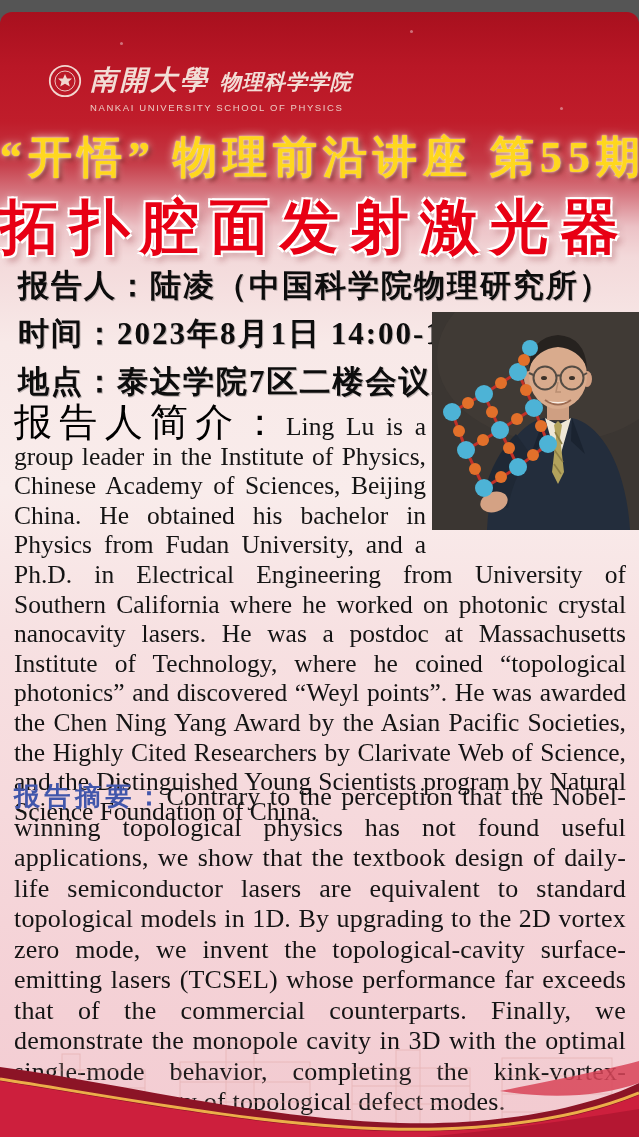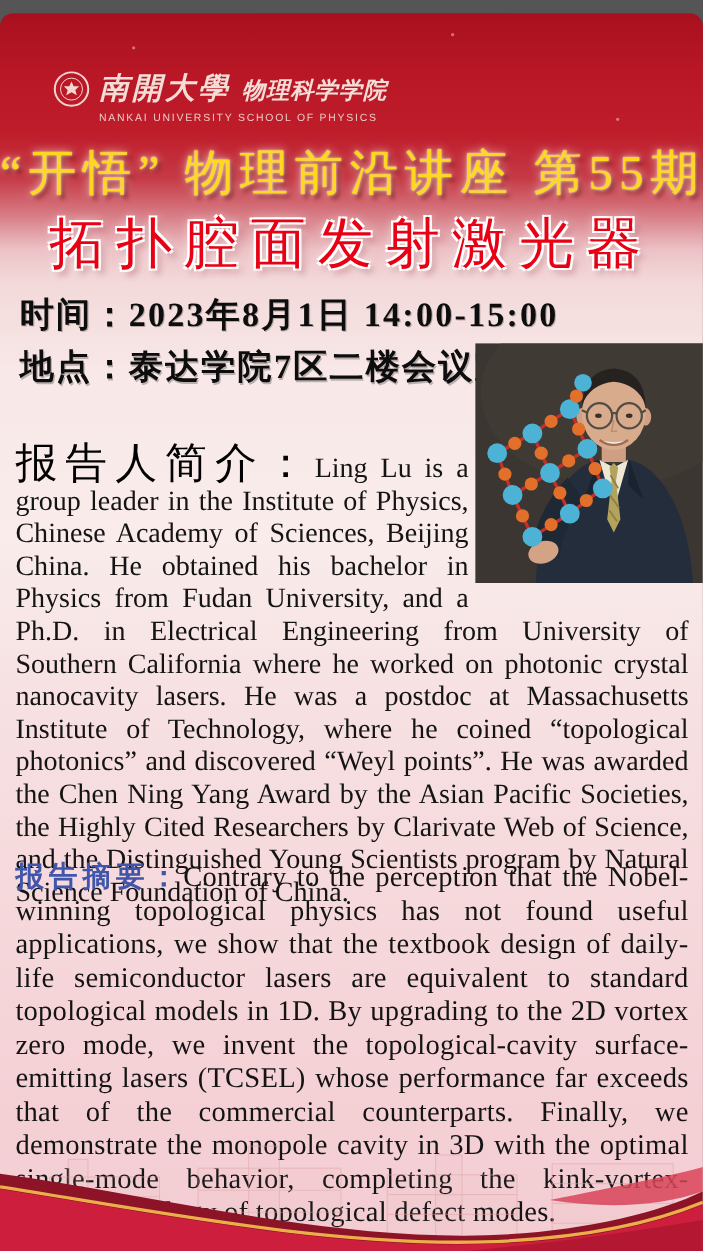--- a/index.html
+++ b/index.html
@@ -17,26 +17,26 @@
   .seal{width:34px;height:34px;margin-top:2px;}
   .brand-col{display:flex;flex-direction:column;}
   .brand-row{display:flex;align-items:baseline;gap:10px;white-space:nowrap;}
   .uni-callig{font-size:27px;font-style:italic;font-weight:700;color:#f3ddd6;letter-spacing:3px;}
   .school-cn{font-size:21px;font-weight:700;color:#f3ddd6;font-family:"Liberation Sans",sans-serif;letter-spacing:1px;font-style:italic;}
   .brand-en{font-size:9.5px;font-weight:400;color:#eccac2;letter-spacing:1.6px;margin-top:4px;font-family:"Liberation Sans",sans-serif;}
   .anniv{position:absolute;right:34px;top:57px;font-size:18px;font-weight:700;color:#ecc7bd;letter-spacing:1.5px;font-family:"Liberation Sans",sans-serif;white-space:nowrap;}
   
   .title1{
     position:absolute;left:0;right:0;top:116px;text-align:center;white-space:nowrap;
-    font-size:44px;font-weight:400;letter-spacing:6px;color:#ffd71e;
+    font-size:44px;font-weight:700;letter-spacing:6px;color:#ffd71e;
     text-shadow:0 0 2px #fff6e0,0 0 9px rgba(255,255,240,.85),3px 3px 4px rgba(110,8,14,.85);
   }
   .title2{
-    position:absolute;left:0;right:0;top:176px;text-align:center;white-space:nowrap;
-    font-size:50px;font-weight:400;letter-spacing:11px;color:#e80014;
+    position:absolute;left:0;right:0;top:176px;white-space:nowrap;
+    font-size:59px;font-weight:700;letter-spacing:11px;color:#e80014;
     text-shadow:-2px -2px 0 #fff,2px -2px 0 #fff,-2px 2px 0 #fff,2px 2px 0 #fff,0 0 10px rgba(255,255,255,.9),4px 5px 6px rgba(140,30,40,.45);
   }
   
   .info{position:absolute;left:18px;top:250px;color:#0d0d0d;}
   .info-line{font-size:31px;font-weight:700;letter-spacing:2px;line-height:48px;white-space:nowrap;text-shadow:1px 1px 0 rgba(0,0,0,.25);}
   
   .photo{position:absolute;left:432px;top:300px;width:207px;height:218px;}
   .photo svg{display:block;}
   
   .bio{position:absolute;left:14px;top:396px;width:612px;font-size:25.5px;line-height:29.6px;color:#141414;text-align:justify;}
@@ -72,20 +72,21 @@
         <span class="school-cn">物理科学学院</span>
       </div>
       <div class="brand-en">NANKAI UNIVERSITY SCHOOL OF PHYSICS</div>
     </div>
   </div>
 
   <div class="title1">“开悟” 物理前沿讲座 第55期</div>
   <div class="title2">拓扑腔面发射激光器</div>
 
   <div class="info">
+    <div class="info-line"><span>报告人：</span><span>陆凌（中国科学院物理研究所）</span></div>
     <div class="info-line"><span>时间：</span><span>2023年8月1日 14:00-15:00</span></div>
     <div class="info-line"><span>地点：</span><span>泰达学院7区二楼会议室</span></div>
   </div>
 
   <div class="photo">
     <svg viewBox="0 0 207 218" width="207" height="218">
       <rect width="207" height="218" fill="#3b3632"></rect>
       <ellipse cx="125" cy="45" rx="120" ry="85" fill="#453e38" opacity="0.55"></ellipse>
 
       <path d="M55,218 C58,152 84,112 112,106 L126,111 L140,106 C168,112 194,152 198,218 Z" fill="#232d3c"></path>

